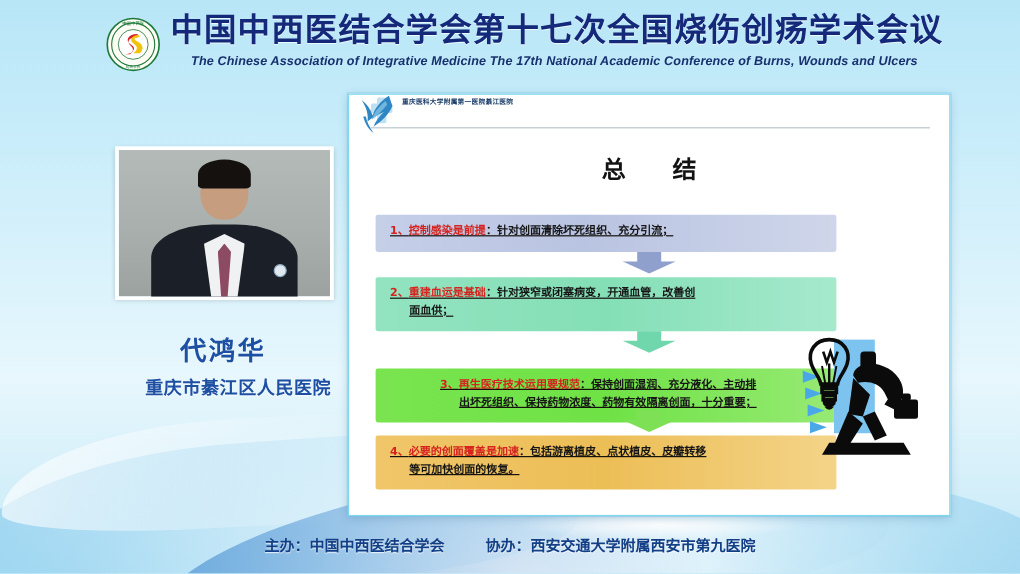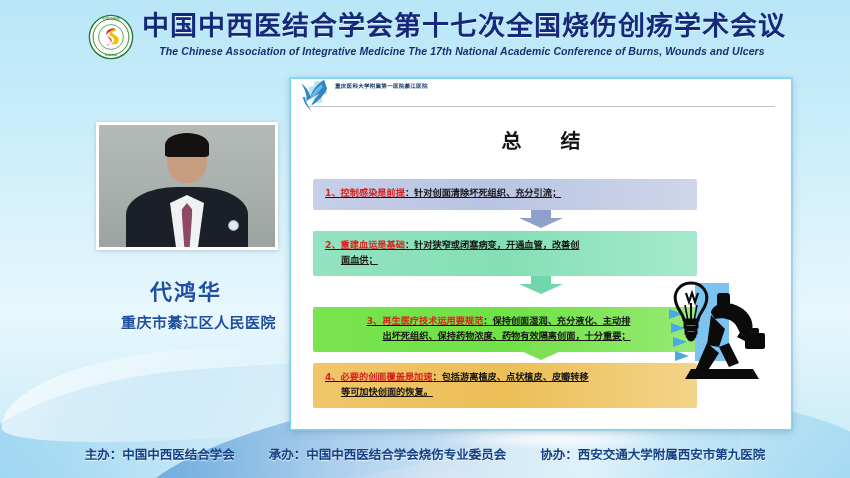--- a/index.html
+++ b/index.html
@@ -270,17 +270,16 @@
           <rect x="84" y="53" width="8" height="6" rx="2"></rect>
           <path d="M74 56 L82 60 L78 66 L70 62 Z"></path>
         </g>
       </svg>
 
     </div>
   </div>
 
   <div id="footer">
     <div class="foot-item">主办：中国中西医结合学会</div>
-    <div class="foot-item">承办：中国中西医结合学会烧伤专业委员会</div>
     <div class="foot-item">协办：西安交通大学附属西安市第九医院</div>
   </div>
 
 </div>
 
 </body></html>

